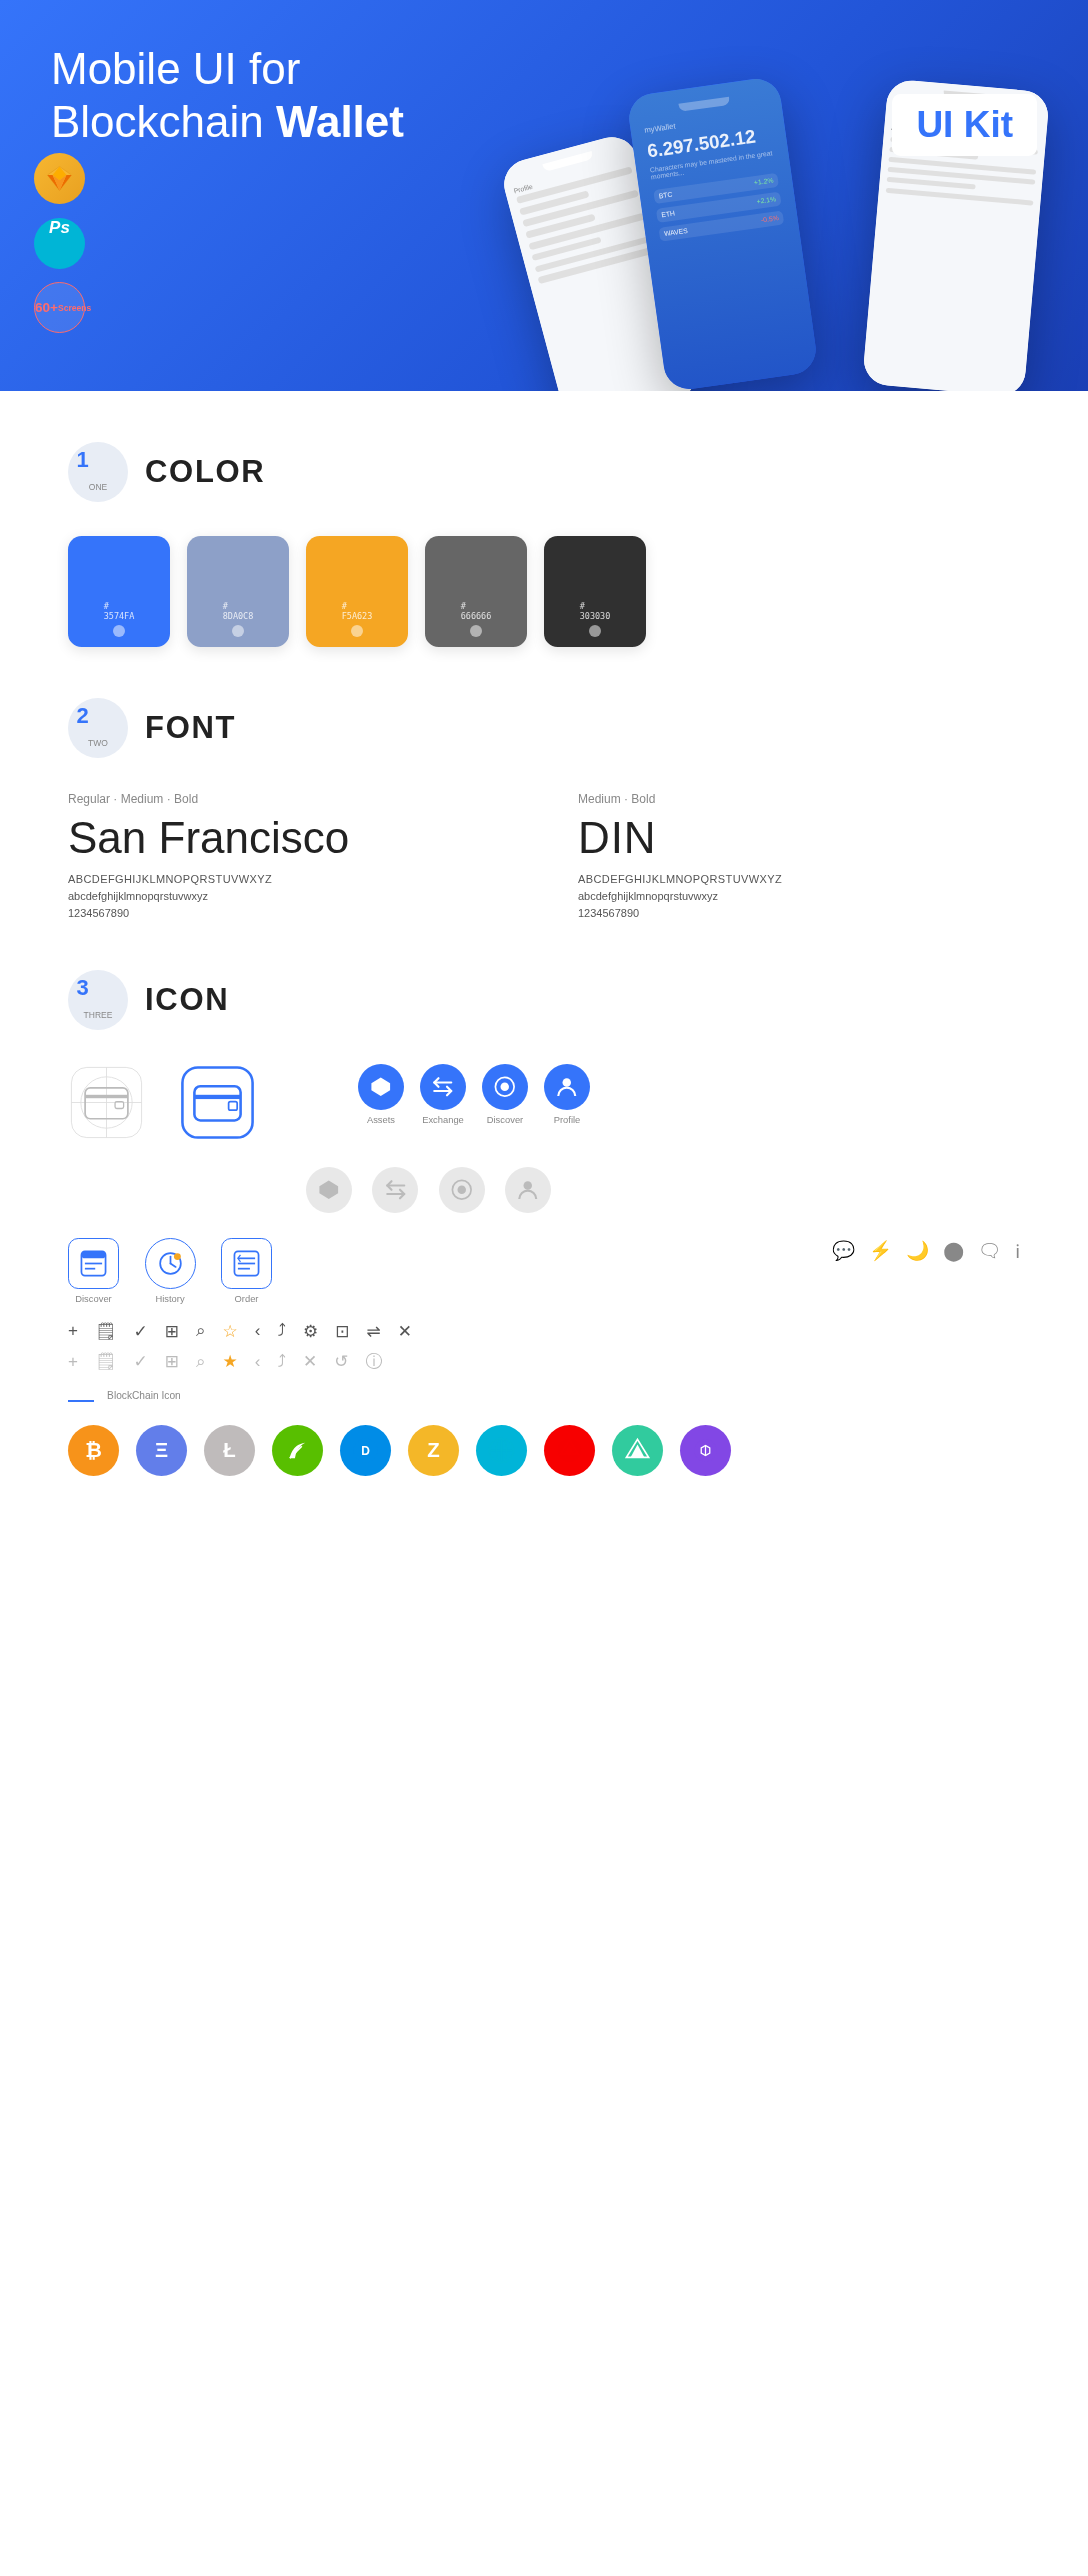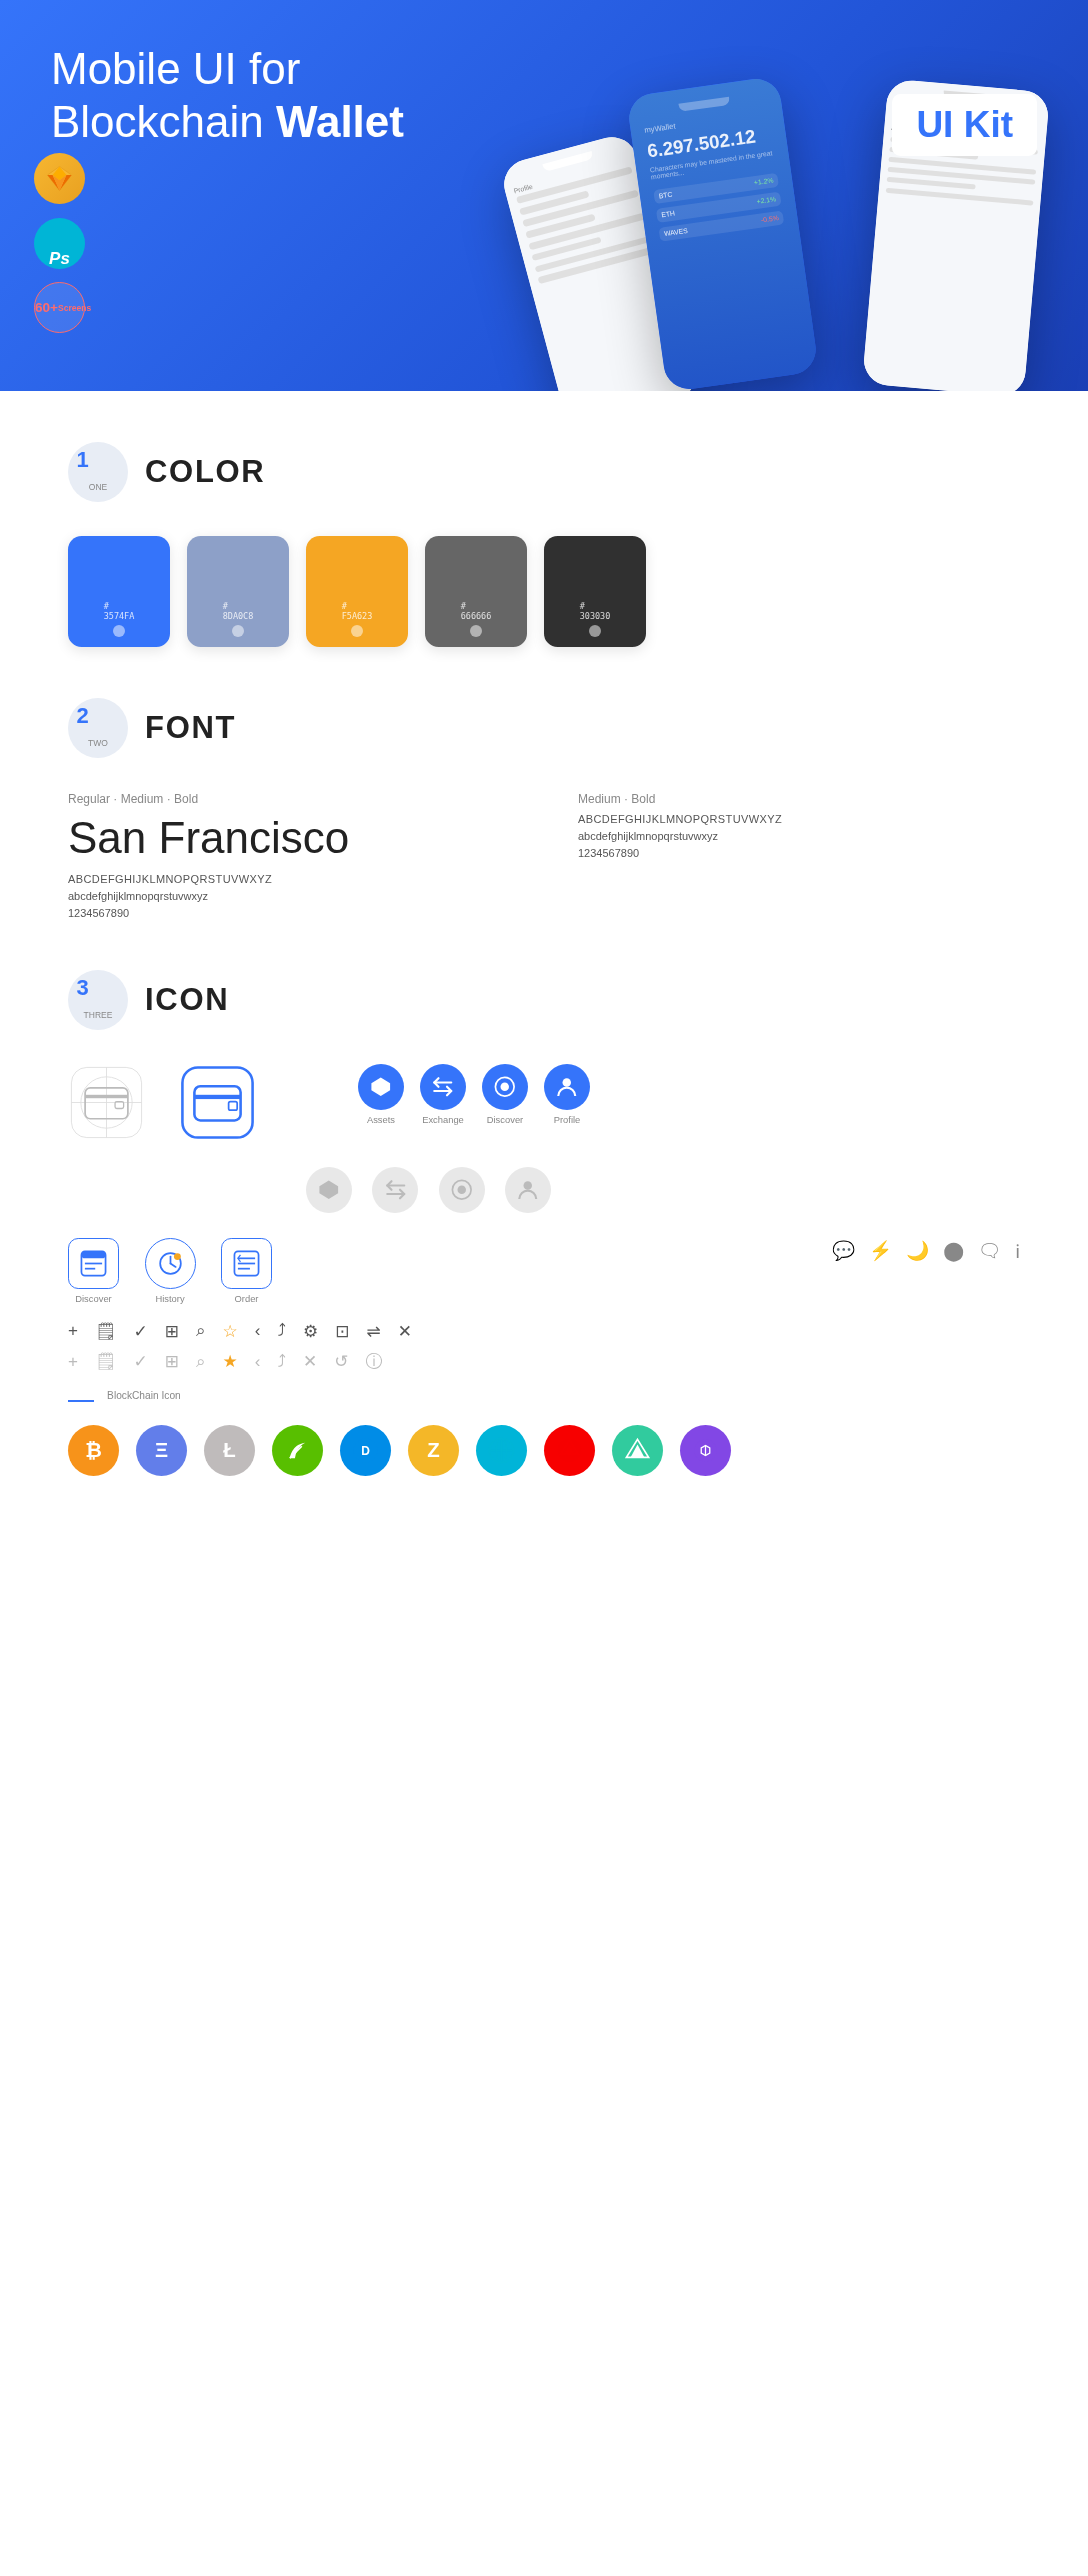--- a/index.html
+++ b/index.html
@@ -51,21 +51,21 @@
     }
     .badge-sketch {
       width: 51px; height: 51px; border-radius: 50%;
       background: linear-gradient(135deg, #F7B731, #e8a020);
       display: flex; align-items: center; justify-content: center;
       font-size: 24px; color: #fff;
     }
     .badge-ps {
       width: 51px; height: 51px; border-radius: 50%;
       background: #00b5d6;
-      display: flex; align-items: flex-end; justify-content: center;
+      display: flex; align-items: flex-start; justify-content: center;
       font-size: 15.3px; font-weight: 900; color: #fff;
     }
     .badge-screens {
       width: 51px; height: 51px; border-radius: 50%;
       border: 1.7px solid #ff6b6b;
       display: flex; align-items: center; justify-content: space-between;
       color: #ff6b6b; font-size: 12px; font-weight: 700;
       background: rgba(255,255,255,0.1);
     }
     
@@ -331,20 +331,21 @@
   <div class="font-section">
     <div class="font-col">
       <div class="font-style-label">Regular · Medium · Bold</div>
       <div class="font-name">San Francisco</div>
       <div class="font-upper">ABCDEFGHIJKLMNOPQRSTUVWXYZ</div>
       <div class="font-lower">abcdefghijklmnopqrstuvwxyz</div>
       <div class="font-nums">1234567890</div>
     </div>
     <div class="font-col">
       <div class="font-style-label">Medium · Bold</div>
+      <div class="font-name din">DIN</div>
       <div class="font-upper">ABCDEFGHIJKLMNOPQRSTUVWXYZ</div>
       <div class="font-lower">abcdefghijklmnopqrstuvwxyz</div>
       <div class="font-nums">1234567890</div>
     </div>
   </div>
 
   <div class="section-header">
     <div class="section-num">
       <span class="big-num">3</span>
       <span class="word">THREE</span>

